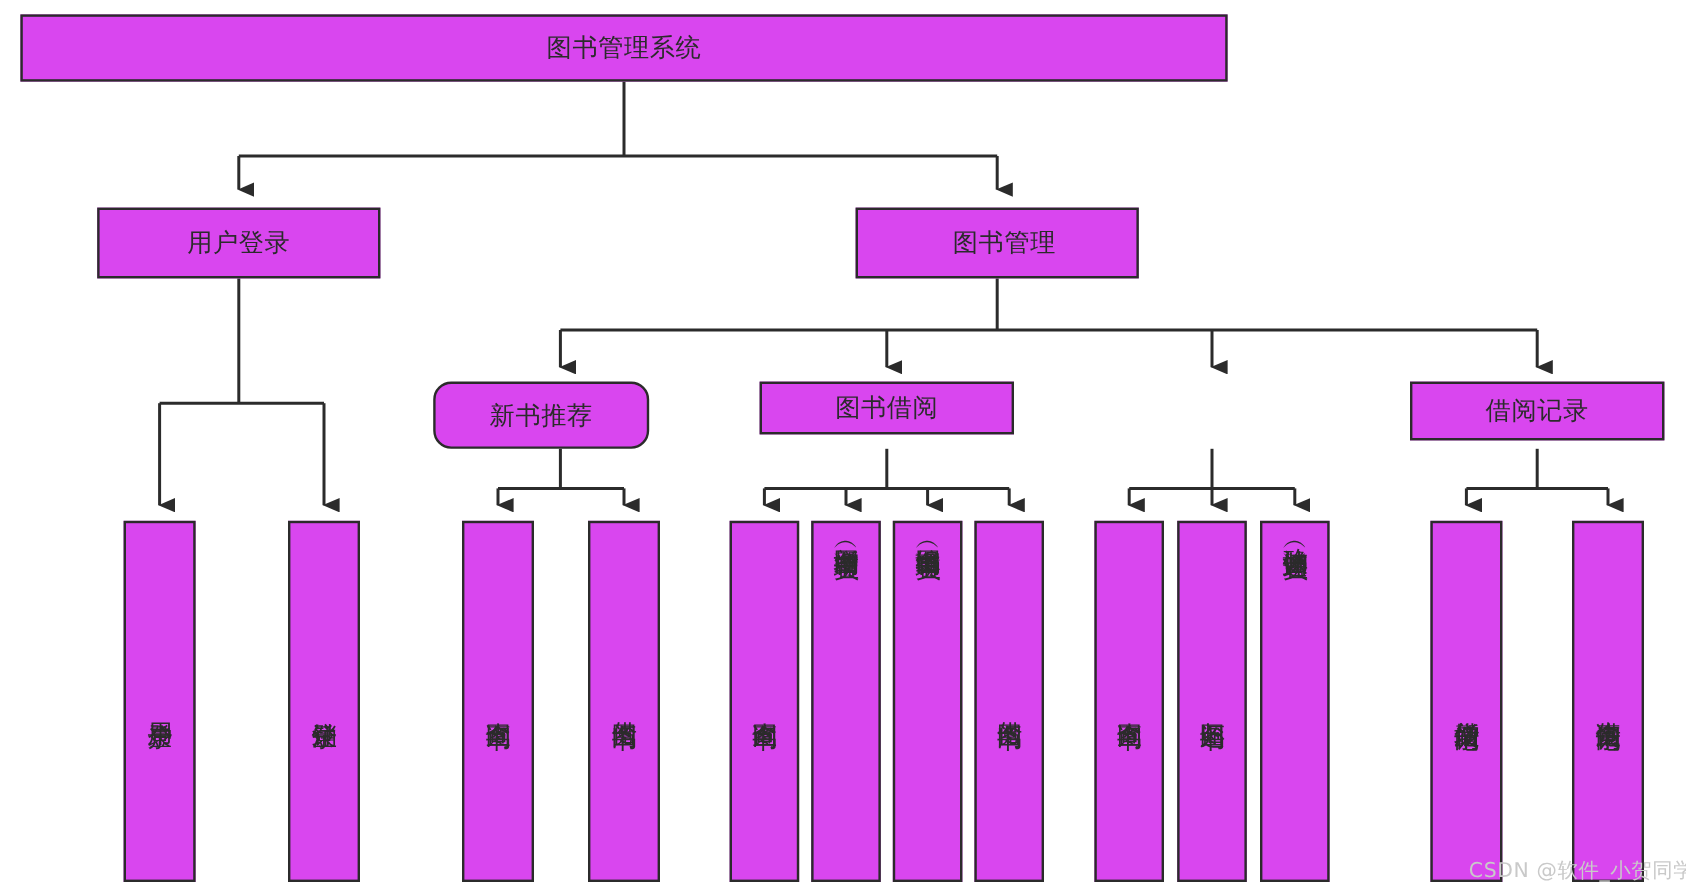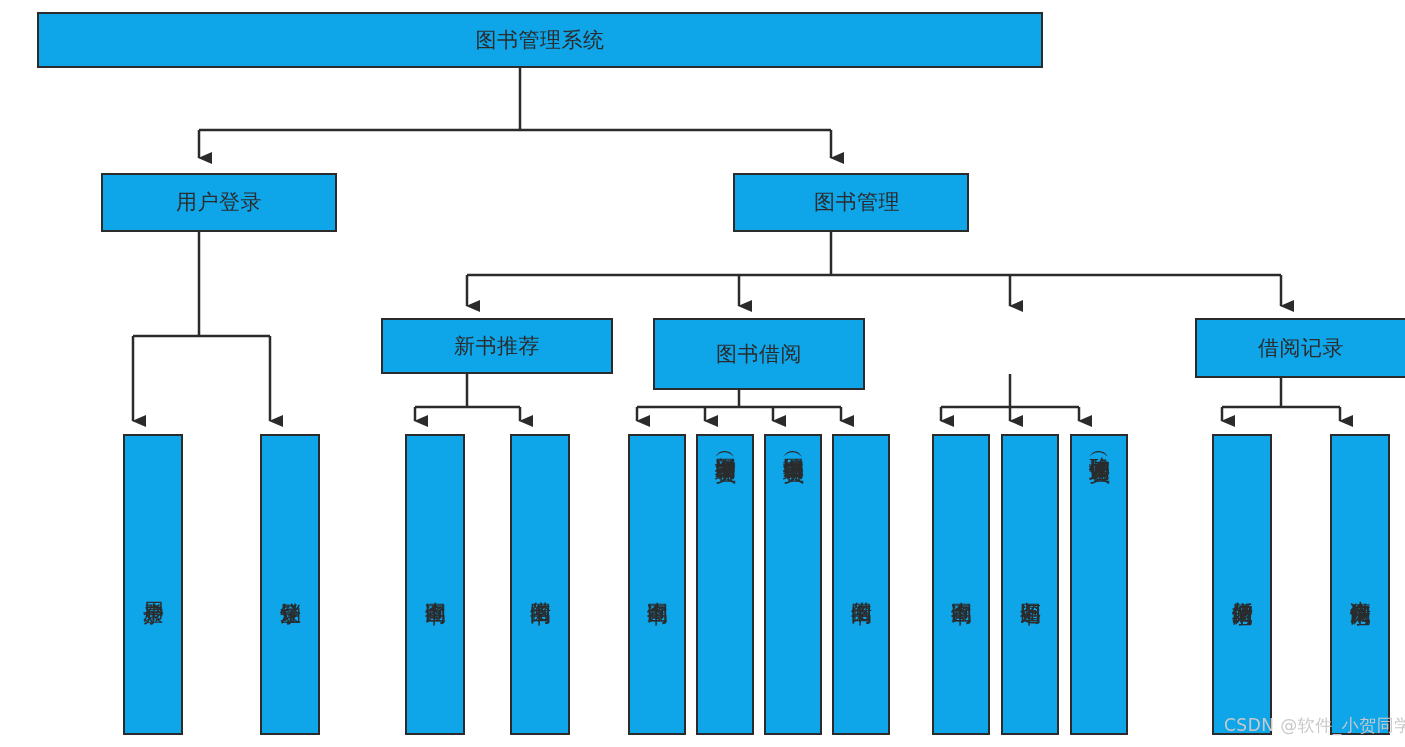--- a/index.html
+++ b/index.html
@@ -22,27 +22,26 @@
   svg.connectors {
     position: absolute;
     top: 0;
     left: 0;
     width: 1405px;
     height: 747px;
   }
   .node {
     position: absolute;
     box-sizing: border-box;
-    background: #0ea5e9;
+    background: #d946ef;
     border: 2.5px solid #2b2b2b;
     display: flex;
     align-items: center;
     justify-content: center;
     overflow: hidden;
-    margin-left: 20px;
   }
   .node-label {
     color: #2b2b2b;
     font-size: 21px;
     line-height: 1.25;
     letter-spacing: 0.5px;
     white-space: nowrap;
   }
   .node.horizontal .node-label {
     writing-mode: horizontal-tb;
@@ -133,30 +132,30 @@
   </div>
 
   <div class="node horizontal" style="left:81px; top:173px; width:236px; height:59px;">
     <span class="node-label">用户登录</span>
   </div>
 
   <div class="node horizontal" style="left:713px; top:173px; width:236px; height:59px;padding-left:12px;">
     <span class="node-label">图书管理</span>
   </div>
 
-  <div class="node horizontal" style="left:361px; top:318px; width:232px; height:56px;">
+  <div class="node horizontal" style="left:361px; top:318px; width:180px; height:56px;border-radius:15px;">
     <span class="node-label">新书推荐</span>
   </div>
 
-  <div class="node horizontal" style="left:633px; top:318px; width:212px; height:72px;">
+  <div class="node horizontal" style="left:633px; top:318px; width:212px; height:44px;">
     <span class="node-label">图书借阅</span>
   </div>
 
 
-  <div class="node horizontal" style="left:1175px; top:318px; width:212px; height:60px;">
+  <div class="node horizontal" style="left:1175px; top:318px; width:212px; height:49px;">
     <span class="node-label">借阅记录</span>
   </div>
 
   <div class="node vertical" style="left:103px; top:434px; width:60px; height:301px;">
     <span class="node-label">用户登录</span>
   </div>
 
   <div class="node vertical" style="left:240px; top:434px; width:60px; height:301px;">
     <span class="node-label">注销登录</span>
   </div>

